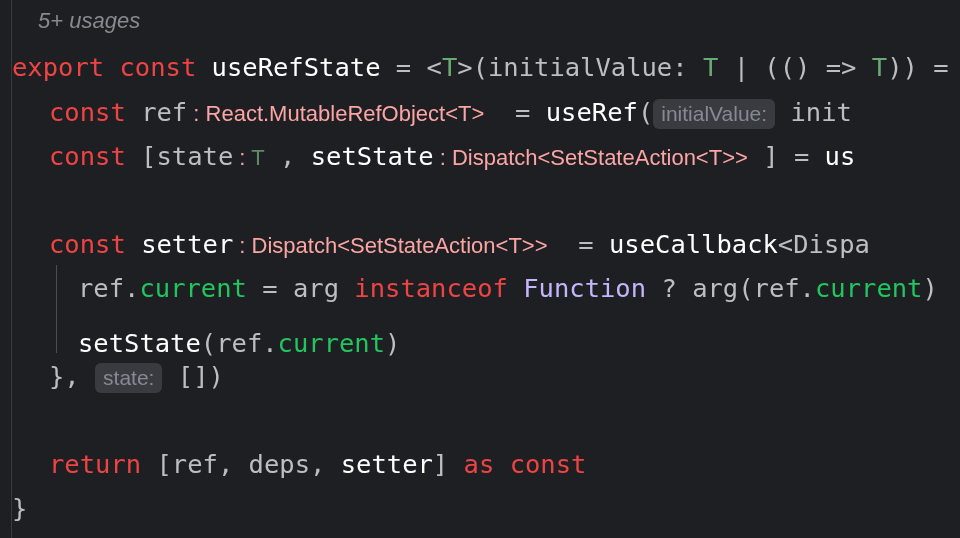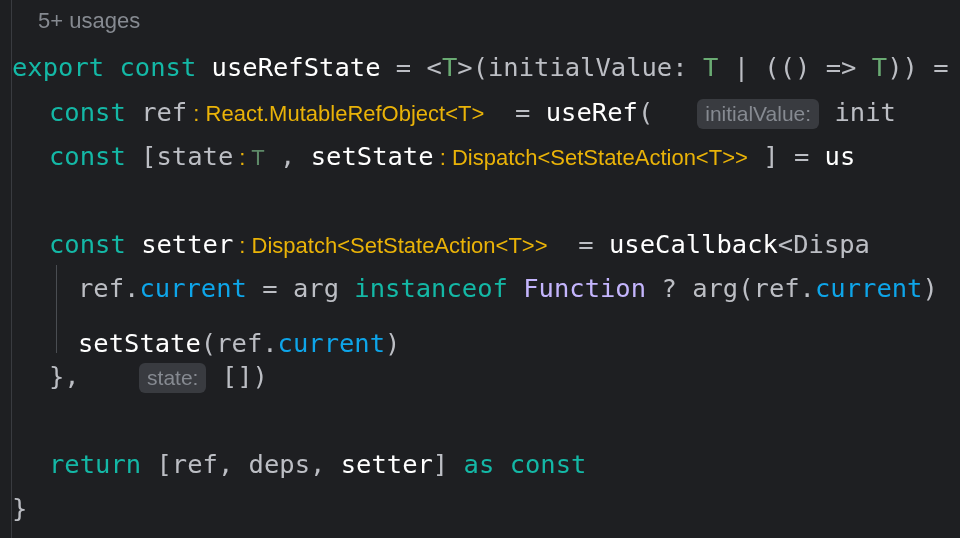--- a/index.html
+++ b/index.html
@@ -77,64 +77,64 @@
     line-height: 34px;
     display: flex;
     align-items: center;
     font-family: "Liberation Sans", sans-serif;
     font-size: 22px;
     color: #868a91;
     white-space: pre;
   }
   .hint-row .usages {
     cursor: pointer;
+    font-style: italic;
   }
   .hint-row .author-group {
     display: flex;
     align-items: center;
     margin-left: 26px;
   }
   .hint-row .person-icon {
     display: inline-block;
     width: 22px;
     height: 22px;
     margin-right: 6px;
     position: relative;
     top: 1px;
   }
 
   
-  .kw      { color: #14b8a6; }   
+  .kw      { color: #ef4444; }   
   .fn      { color: #ffffff; }   
   .plain   { color: #bcbec4; }   
-  .prop    { color: #0ea5e9; }   
+  .prop    { color: #22c55e; }   
   .type    { color: #6aab73; }   
   .cls     { color: #c4b5fd; }   
 
   
   .inlay {
     font-family: "Liberation Sans", sans-serif;
     font-size: 22px;
-    color: #eab308;
+    color: #fca5a5;
     letter-spacing: 0;
   }
   .inlay-t {
     font-family: "Liberation Sans", sans-serif;
     font-size: 22px;
     color: #5e8a68;
   }
   
   .pill {
     font-family: "Liberation Sans", sans-serif;
     font-size: 21px;
     color: #868a91;
     background: #393b40;
     border-radius: 6px;
     padding: 3px 8px 4px 8px;
-    margin-left: 44px;
   }
 </style>
 </head>
 <body>
 
 <div id="editor">
 
   <div class="gutter"></div>
   <div class="gutter-sep"></div>
 

